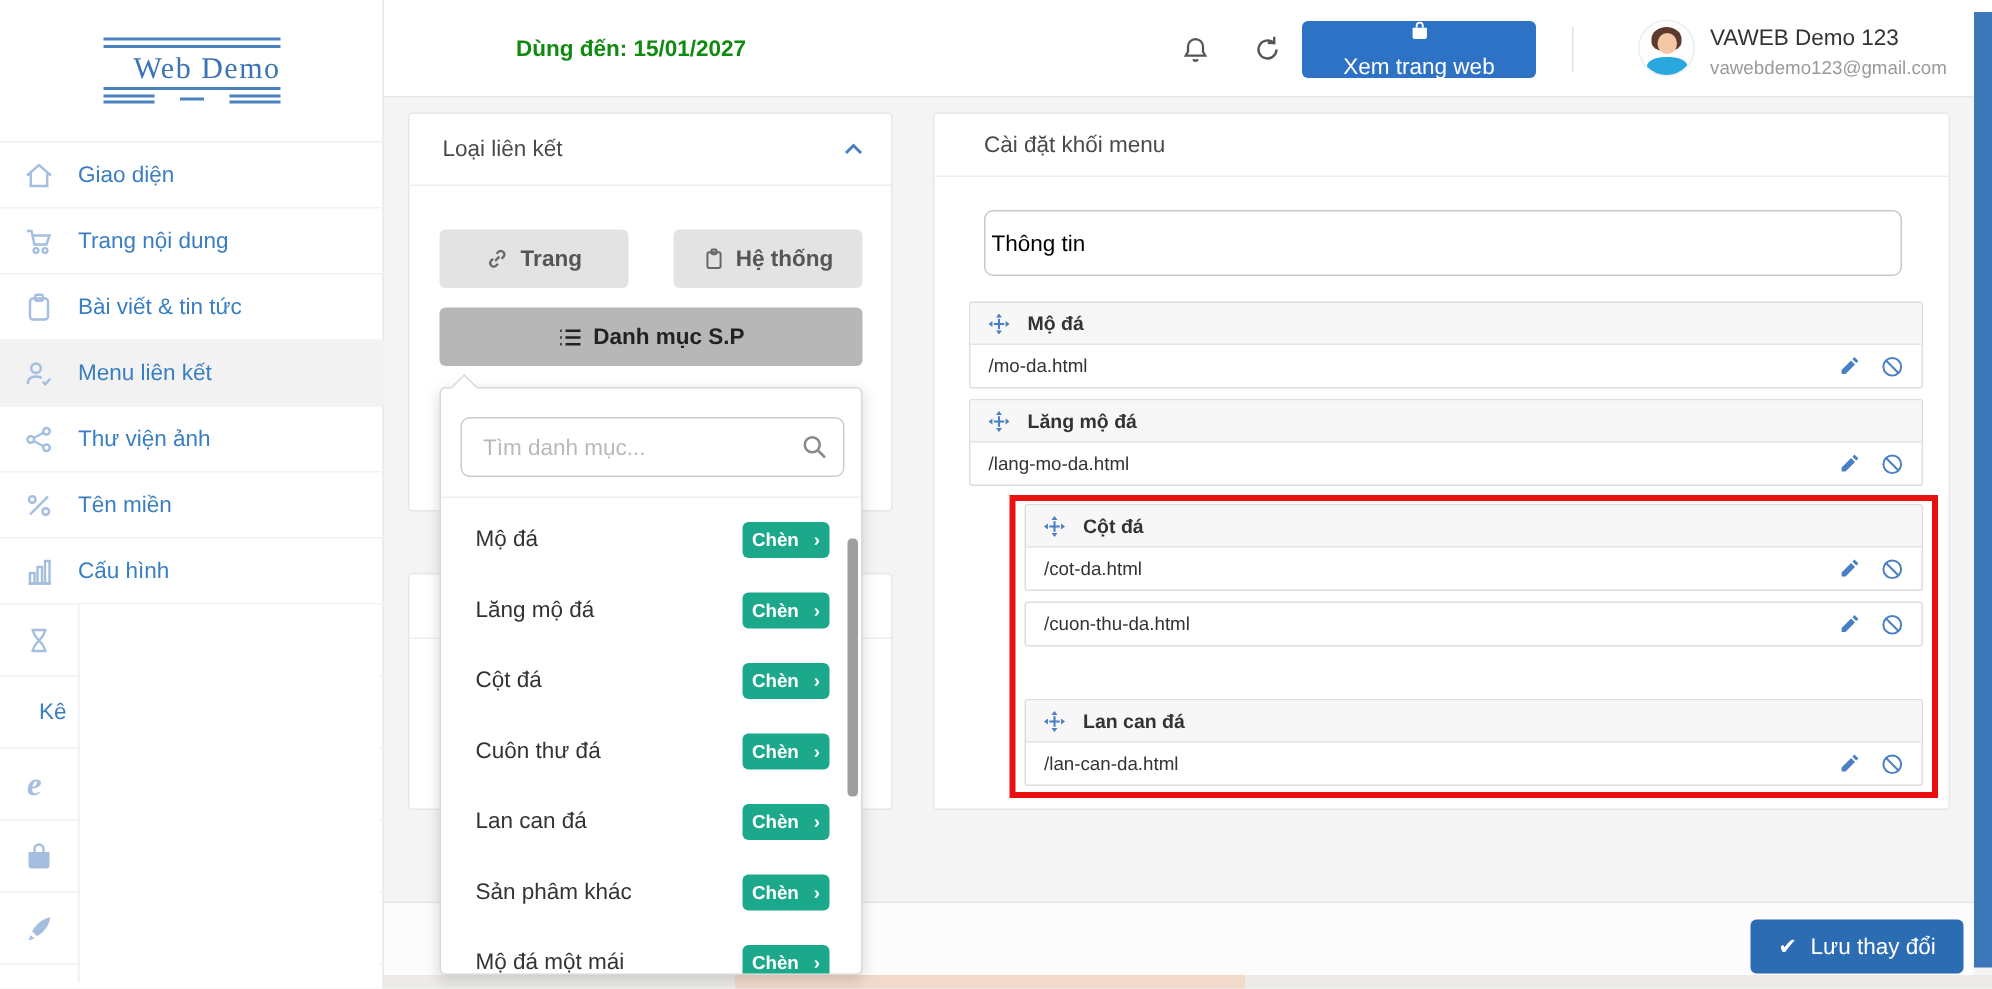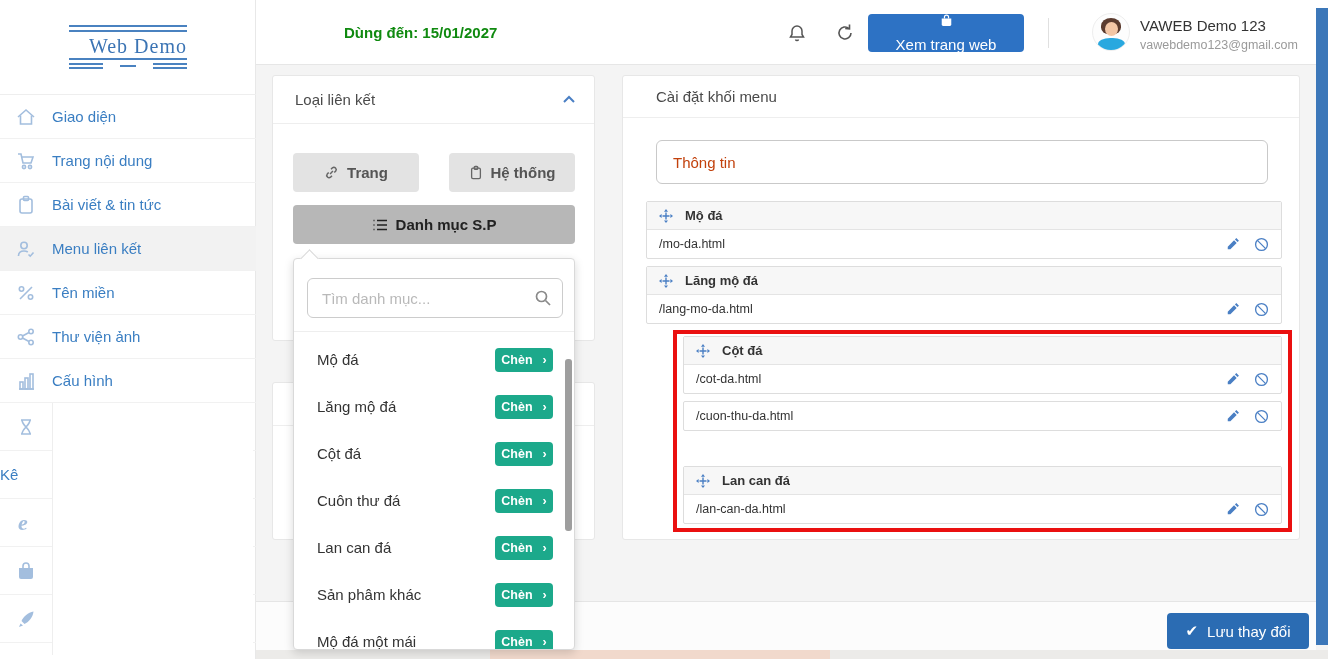--- a/index.html
+++ b/index.html
@@ -21,21 +21,21 @@
   .logo .l-dash { width:16px; height:2px; background:#4a82c0; }
 
   .nav-item { display:flex; align-items:center; height:44px; border-bottom:1px solid #f1f1f1;
     cursor:pointer; }
   .nav-item.active { background:#f2f2f2; }
   .nav-icon { width:52px; display:flex; justify-content:center; }
   .nav-label { font-size:15px; color:#3a7ec2; }
   .icon-row { height:48px; display:flex; align-items:center; border-bottom:1px solid #f1f1f1; }
   .sidebar-overlay { left:52px; top:403px; width:201px; height:252px; background:#fff;
     border-left:1px solid #eee; }
-  .ke-text { font-size:15px; color:#3a7ec2; }
+  .ke-text { font-size:15px; color:#3a7ec2; padding-left:26px; }
   .e-glyph { font-family:"Liberation Serif", serif; font-style:italic; font-weight:bold;
     font-size:22px; color:#a3bede; padding-left:18px; }
 
   
   .topbar { left:256px; top:0; width:1072px; height:65px; background:#fff;
     border-bottom:1px solid #e6e6e6; z-index:1; }
   .license { left:88px; top:0; height:65px; line-height:65px; font-size:15px; font-weight:bold; color:#108a10; }
   .tb-icon { top:22px; width:22px; height:22px; cursor:pointer; }
   .view-btn { left:612px; top:14px; width:156px; height:38px; background:#2d72c4; border:none;
     border-radius:4px; color:#fff; font-size:15px; display:flex; align-items:center;
@@ -78,21 +78,21 @@
   .dd-label { font-size:15px; color:#333; }
   .chen-btn { width:58px; height:24px; background:#1ca98b; border:none; border-radius:4px;
     color:#fff; font-size:12.5px; font-weight:bold; display:flex; align-items:center;
     justify-content:center; gap:10px; cursor:pointer; font-family:"Liberation Sans",sans-serif; }
   .dd-scroll { right:2px; top:100px; width:7px; height:172px; background:#9e9e9e; border-radius:3px; cursor:pointer; }
 
   
   .menu-card { left:622px; top:75px; width:678px; height:465px; z-index:1; }
   .menu-card .card-head { height:42px; padding-left:33px; }
   .block-input { left:33px; top:64px; width:612px; height:44px; border:1px solid #c9c9c9;
-    border-radius:6px; padding:0 16px; font-size:15px; color:#c2410c;
+    border-radius:6px; padding:0 4px; font-size:15px; color:#000000;
     font-family:"Liberation Sans",sans-serif; outline:none; }
   .mblock { position:absolute; border:1px solid #ddd; border-radius:2px; background:#fff; }
   .mhead { height:28px; background:#f7f7f7; border-bottom:1px solid #e4e4e4; display:flex;
     align-items:center; gap:12px; padding:0 12px; font-size:13px; font-weight:bold; color:#333; cursor:move; }
   .murl { height:28px; display:flex; align-items:center; justify-content:space-between;
     padding:0 12px; font-size:12.5px; color:#333; }
   .acts { display:flex; align-items:center; gap:14px; }
   .red-box { left:50px; top:254px; width:619px; height:202px; border:4px solid #ea1010; z-index:3; }
 
   
@@ -159,37 +159,37 @@
             <circle cx="9" cy="7.5" r="3.2"></circle>
             <path d="M3.5 18 C3.5 14.5 6 13 9 13 C10.5 13 11.8 13.3 12.8 14"></path>
             <path d="M13.5 16.5 L15.2 18.2 L18.5 14.5"></path>
           </svg>
       </span>
       <span class="nav-label">Menu liên kết</span>
     </div>
     <div class="nav-item">
       <span class="nav-icon">
         <svg width="22" height="22" viewBox="0 0 22 22" fill="none" stroke="#a3bede" stroke-width="1.6">
-            <path d="M5 17 L17 5"></path>
-            <circle cx="6.5" cy="7" r="2.2"></circle>
-            <circle cx="15.5" cy="15" r="2.2"></circle>
-          </svg>
-      </span>
-      <span class="nav-label">Tên miền</span>
-    </div>
-    <div class="nav-item">
-      <span class="nav-icon">
-        <svg width="22" height="22" viewBox="0 0 22 22" fill="none" stroke="#a3bede" stroke-width="1.6">
             <circle cx="5.5" cy="11" r="2.2"></circle>
             <circle cx="16" cy="5.5" r="2.2"></circle>
             <circle cx="16" cy="16.5" r="2.2"></circle>
             <path d="M7.5 10 L14 6.5 M7.5 12 L14 15.5"></path>
           </svg>
       </span>
       <span class="nav-label">Thư viện ảnh</span>
+    </div>
+    <div class="nav-item">
+      <span class="nav-icon">
+        <svg width="22" height="22" viewBox="0 0 22 22" fill="none" stroke="#a3bede" stroke-width="1.6">
+            <path d="M5 17 L17 5"></path>
+            <circle cx="6.5" cy="7" r="2.2"></circle>
+            <circle cx="15.5" cy="15" r="2.2"></circle>
+          </svg>
+      </span>
+      <span class="nav-label">Tên miền</span>
     </div>
     <div class="nav-item">
       <span class="nav-icon">
         <svg width="22" height="22" viewBox="0 0 22 22" fill="none" stroke="#a3bede" stroke-width="1.6">
             <path d="M4 19 H19"></path>
             <rect x="5" y="12" width="3" height="7"></rect>
             <rect x="10" y="8" width="3" height="11"></rect>
             <rect x="15" y="4" width="3" height="15"></rect>
           </svg>
       </span>

